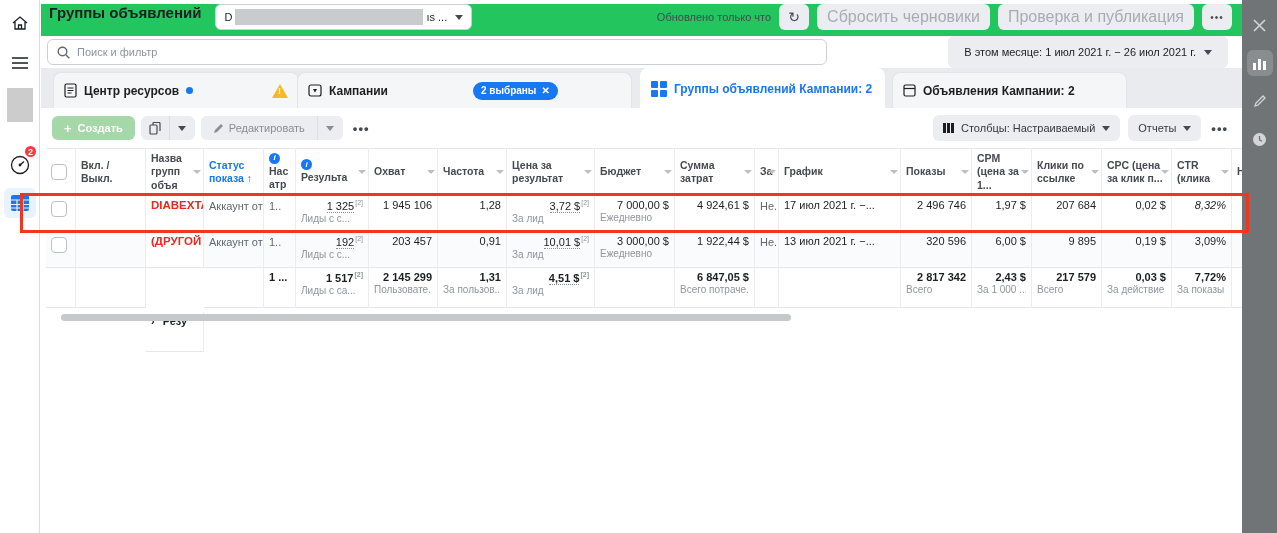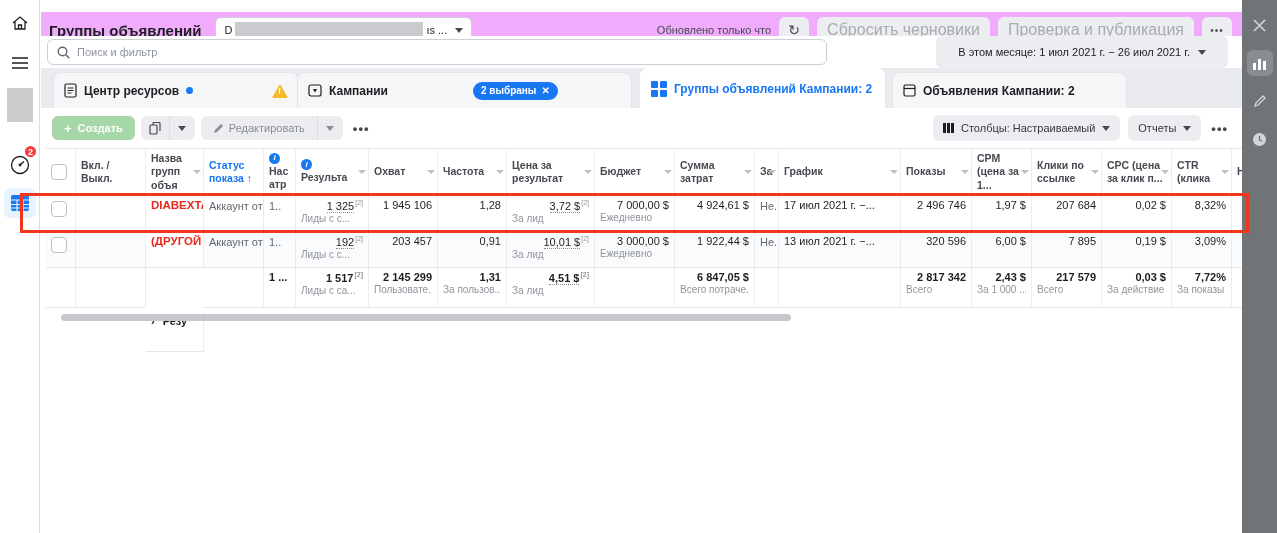--- a/index.html
+++ b/index.html
@@ -14,35 +14,35 @@
   .badge { position:absolute; top:-4px; right:2px; background:#fa383e; color:#fff; font-size:9px; font-weight:bold; min-width:15px; height:15px; border-radius:8px; display:flex; align-items:center; justify-content:center; border:2px solid #fff; }
 
   
   .rsb { position:absolute; right:0; top:0; width:35px; height:533px; background:#717477; z-index:5; display:flex; flex-direction:column; align-items:center; }
   .rsb .ric { width:26px; height:26px; display:flex; align-items:center; justify-content:center; color:#e4e6eb; margin-top:12px; cursor:pointer; border-radius:6px; }
   .rsb .ric.sel { background:#8a8d90; color:#fff; }
 
   
   .content { position:absolute; left:41px; top:0; width:1201px; height:533px; background:#fff; }
 
-  .topbar { position:absolute; left:0; top:12px; width:100%; height:36px; background:#f0abfc; display:flex; align-items:center; }
+  .topbar { position:absolute; left:0; top:4px; width:100%; height:36px; background:#22c55e; display:flex; align-items:flex-start; }
   .page-title { font-size:15px; font-weight:bold; color:#1c1e21; margin-left:8px; }
   .acct-dd { margin-left:14px; height:26px; border:1px solid #ccd0d5; border-radius:6px; background:#fff; display:flex; align-items:center; padding:0 8px; font-size:11px; color:#1c1e21; cursor:pointer; }
   .redact { display:inline-block; width:188px; height:16px; background:#c9cbcf; margin:0 3px; }
   .top-right { margin-left:auto; display:flex; align-items:center; gap:8px; padding-right:10px; }
   .updated { font-size:11px; color:#444950; }
   .gbtn { background:#ebedf0; border:none; border-radius:6px; height:26px; padding:0 10px; font-size:16px; font-family:inherit; cursor:pointer; color:#464950; display:flex; align-items:center; }
   .gbtn.disabled { color:#a8abaf; cursor:default; }
   .iconbtn { width:30px; justify-content:center; font-size:14px; }
 
   .searchrow { position:absolute; left:0; top:36px; width:100%; height:32px; background:#fff; display:flex; align-items:center; }
   .searchbox { margin-left:6px; flex:0 0 780px; height:26px; border:1px solid #ccd0d5; border-radius:6px; display:flex; align-items:center; padding:0 9px; background:#fff; }
   .searchbox input { border:none; outline:none; font-size:11px; width:100%; font-family:inherit; color:#1c1e21; margin-left:7px; }
   .searchbox input::placeholder { color:#8d949e; }
-  .datebox { margin-left:auto; margin-right:14px; height:32px; background:#ebedf0; border-radius:6px; display:flex; align-items:center; padding:0 22px; font-size:11px; color:#1c1e21; gap:8px; cursor:pointer; }
+  .datebox { margin-left:auto; margin-right:14px; height:32px; background:#ebedf0; border-radius:6px; display:flex; align-items:center; padding:0 16px; font-size:11px; color:#1c1e21; gap:8px; cursor:pointer; }
 
   .tabstrip { position:absolute; left:0; top:68px; width:100%; height:40px; background:#e9ebee; }
   .tab { position:absolute; top:4px; height:36px; background:#f5f6f7; border-radius:8px 8px 0 0; display:flex; align-items:center; font-size:12px; font-weight:bold; color:#1c1e21; padding:0 10px; gap:7px; cursor:pointer; border:1px solid #e2e4e8; border-bottom:none; }
   .tab.active { top:0; height:40px; background:#fff; color:#1877f2; border-color:#fff; }
   .bluedot { width:7px; height:7px; border-radius:50%; background:#1877f2; }
   .warn-tri { width:0; height:0; border-left:8px solid transparent; border-right:8px solid transparent; border-bottom:14px solid #f7b928; position:relative; margin-left:auto; }
   .warn-tri::after { content:"!"; position:absolute; left:-2px; top:2px; color:#fff; font-size:9px; font-weight:bold; }
   .pill { background:#1877f2; color:#fff; font-size:10px; font-weight:bold; border-radius:10px; height:18px; display:flex; align-items:center; padding:0 8px; gap:5px; }
   .grid4 { display:grid; grid-template-columns:7px 7px; grid-template-rows:7px 7px; gap:2px; }
   .grid4 span { background:#1877f2; border-radius:1px; }
@@ -442,21 +442,21 @@
             </div>
             <div class="td" style="width: 60px;">
               <span class="cell-v"><span>1,97 $</span></span>
             </div>
             <div class="td" style="width: 70px;">
               <span class="cell-v"><span>207 684</span></span>
             </div>
             <div class="td" style="width: 70px;">
               <span class="cell-v"><span>0,02 $</span></span>
             </div>
-            <div class="td" style="width: 60px;">
+            <div class="td" style="width: 60px; font-style: italic;">
               <span class="cell-v"><span>8,32%</span></span>
             </div>
             <div class="td" style="width: 10px;"></div>
           </div>
           <div class="trow row2">
             <div class="td" style="width: 30px;">
               <div class="cbx" style="margin-top: 2px;"></div>
             </div>
             <div class="td" style="width: 70px;"></div>
             <div class="td namecell" style="width: 58px;">
@@ -495,21 +495,21 @@
             <div class="td" style="width: 122px;">
               <span class="cell-v left"><span>13 июл 2021 г. −...</span></span>
             </div>
             <div class="td" style="width: 71px;">
               <span class="cell-v"><span>320 596</span></span>
             </div>
             <div class="td" style="width: 60px;">
               <span class="cell-v"><span>6,00 $</span></span>
             </div>
             <div class="td" style="width: 70px;">
-              <span class="cell-v"><span>7 895</span></span>
+              <span class="cell-v"><span>9 895</span></span>
             </div>
             <div class="td" style="width: 70px;">
               <span class="cell-v"><span>0,19 $</span></span>
             </div>
             <div class="td" style="width: 60px;">
               <span class="cell-v"><span>3,09%</span></span>
             </div>
             <div class="td" style="width: 10px;"></div>
           </div>
           <div class="trow sumrow">

